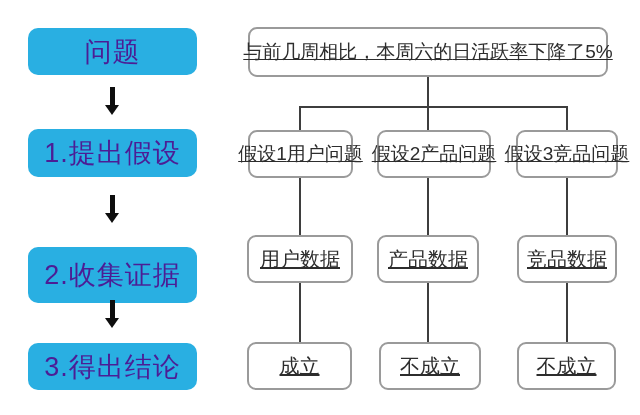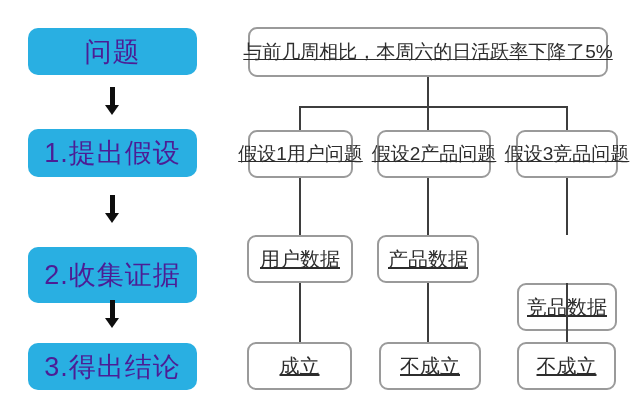--- a/index.html
+++ b/index.html
@@ -124,21 +124,21 @@
   <div class="vline" style="left:299px;top:178px;height:57px;"></div>
   <div class="vline" style="left:427px;top:178px;height:57px;"></div>
   <div class="vline" style="left:566px;top:178px;height:57px;"></div>
 
   <div class="wbox" style="left:377px;top:235px;width:102px;height:48px;">
     <span>产品数据</span>
   </div>
   <div class="wbox" style="left:247px;top:235px;width:106px;height:48px;">
     <span>用户数据</span>
   </div>
-  <div class="wbox" style="left:517px;top:235px;width:100px;height:48px;margin-top:48px;">
+  <div class="wbox" style="left:517px;top:235px;width:100px;height:48px;">
     <span>竞品数据</span>
   </div>
 
   <div class="vline" style="left:299px;top:283px;height:59px;"></div>
   <div class="vline" style="left:427px;top:283px;height:59px;"></div>
   <div class="vline" style="left:566px;top:283px;height:59px;"></div>
 
   <div class="wbox" style="left:247px;top:342px;width:105px;height:48px;">
     <span>成立</span>
   </div>

